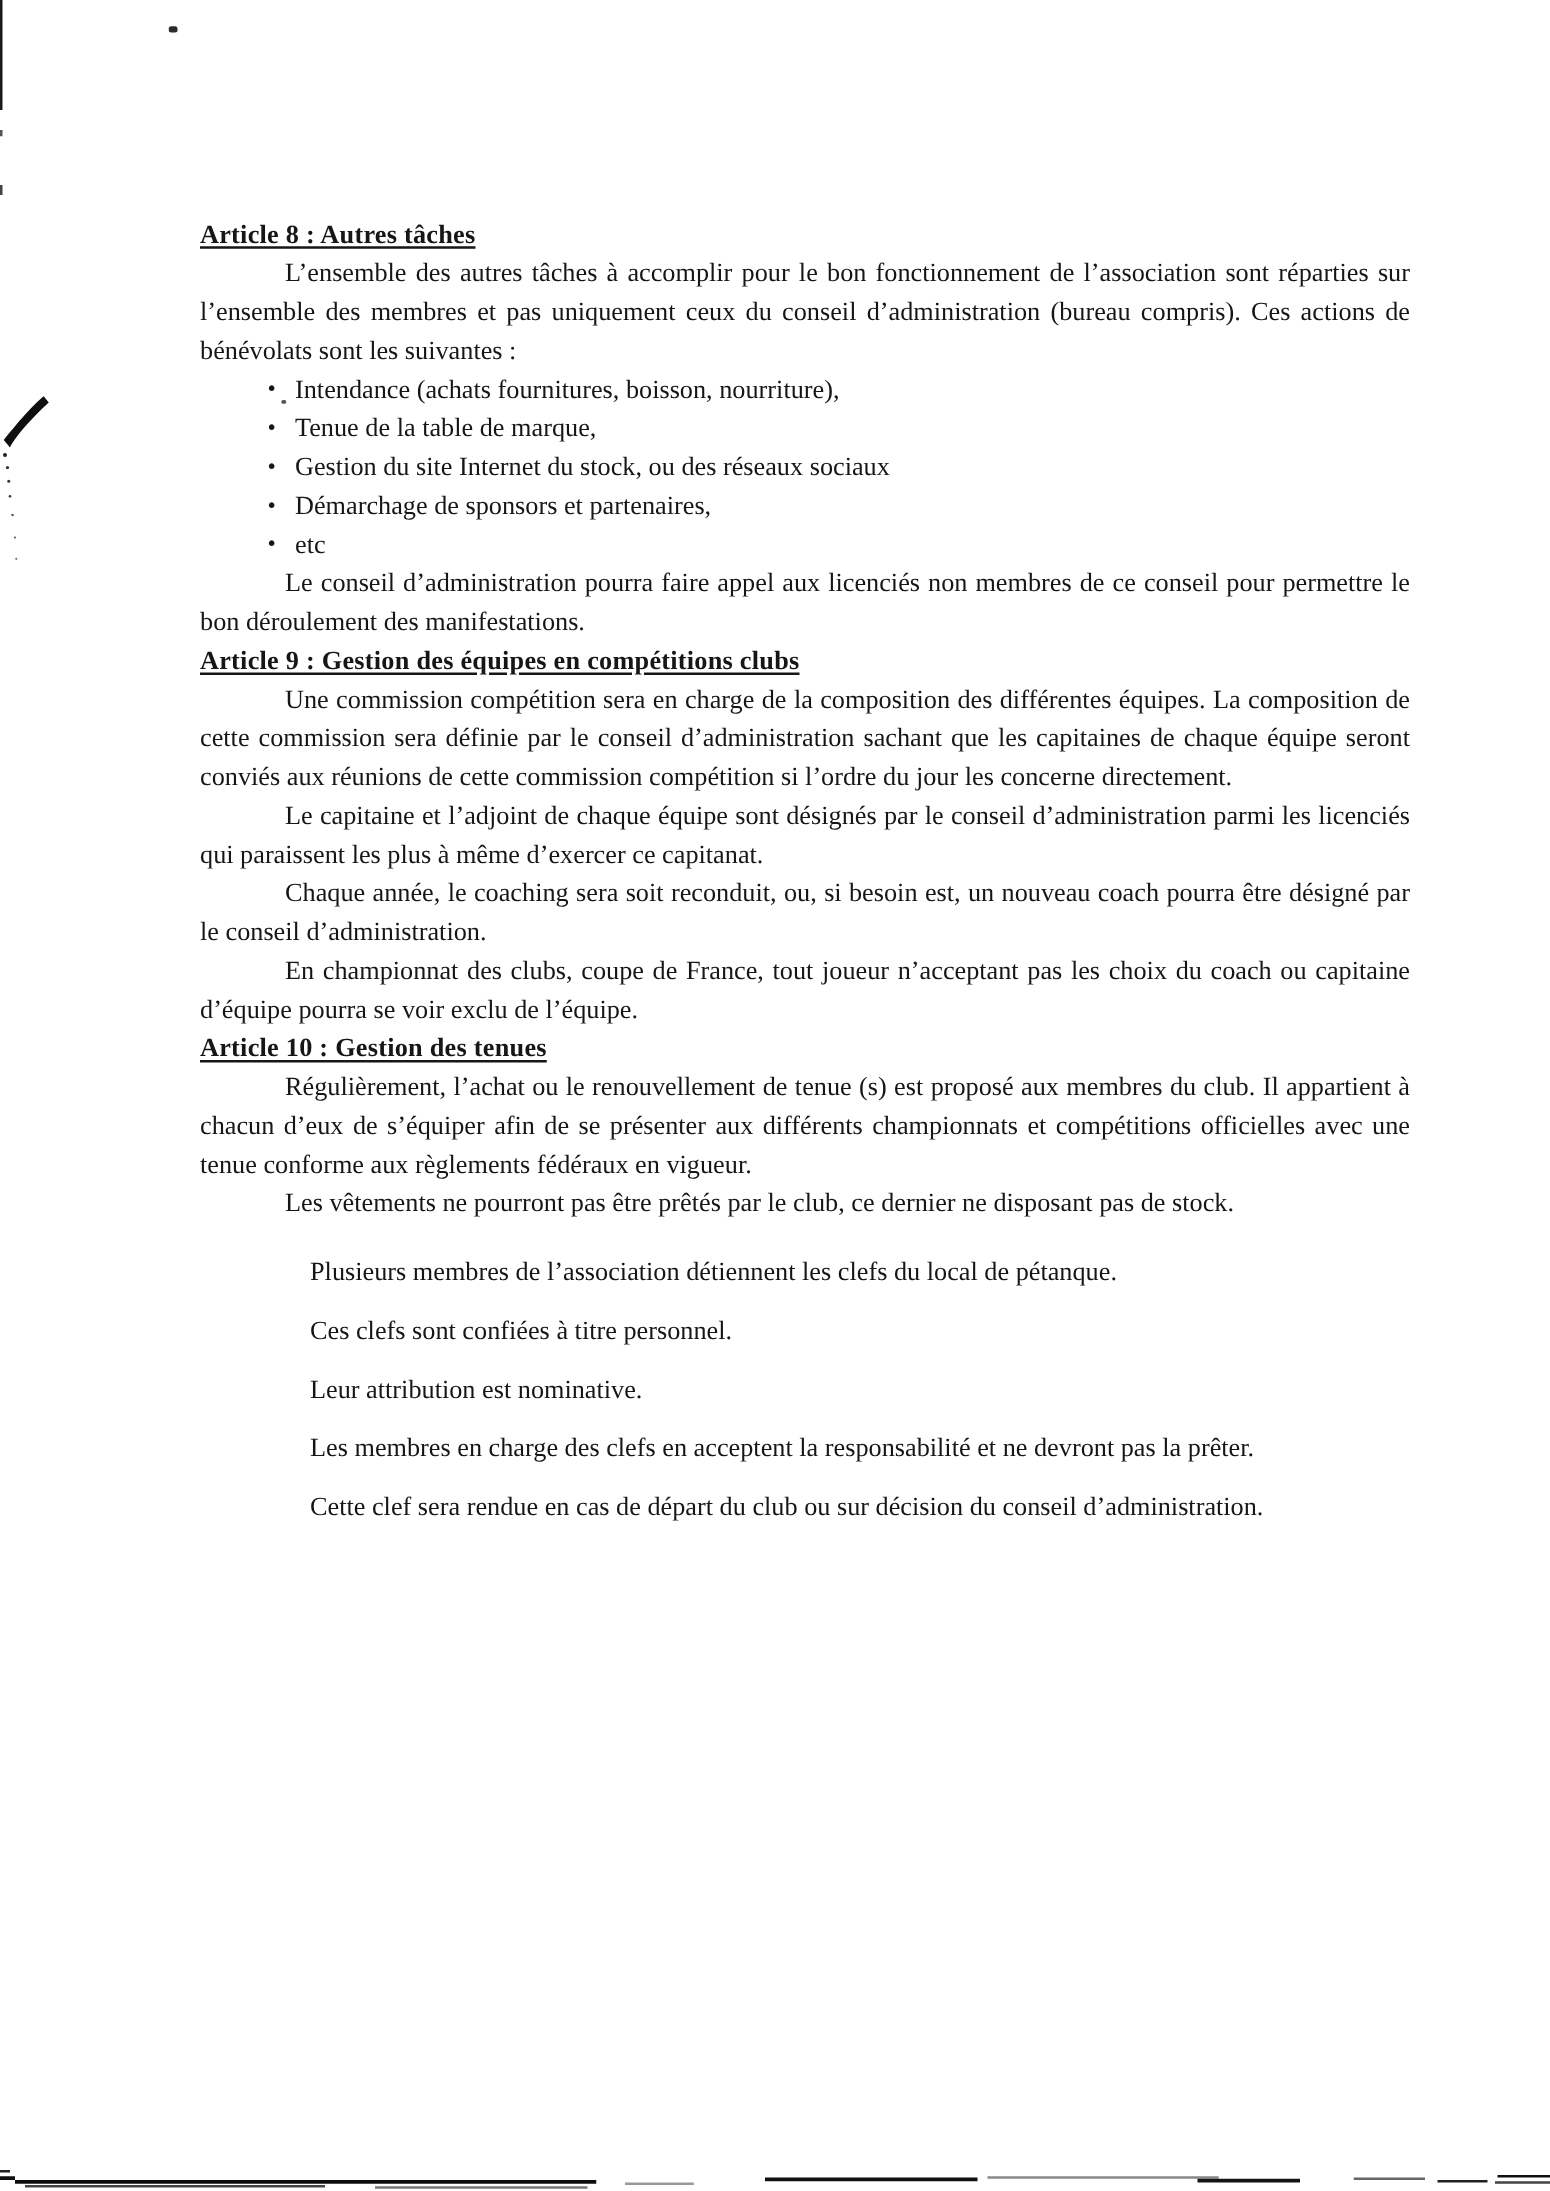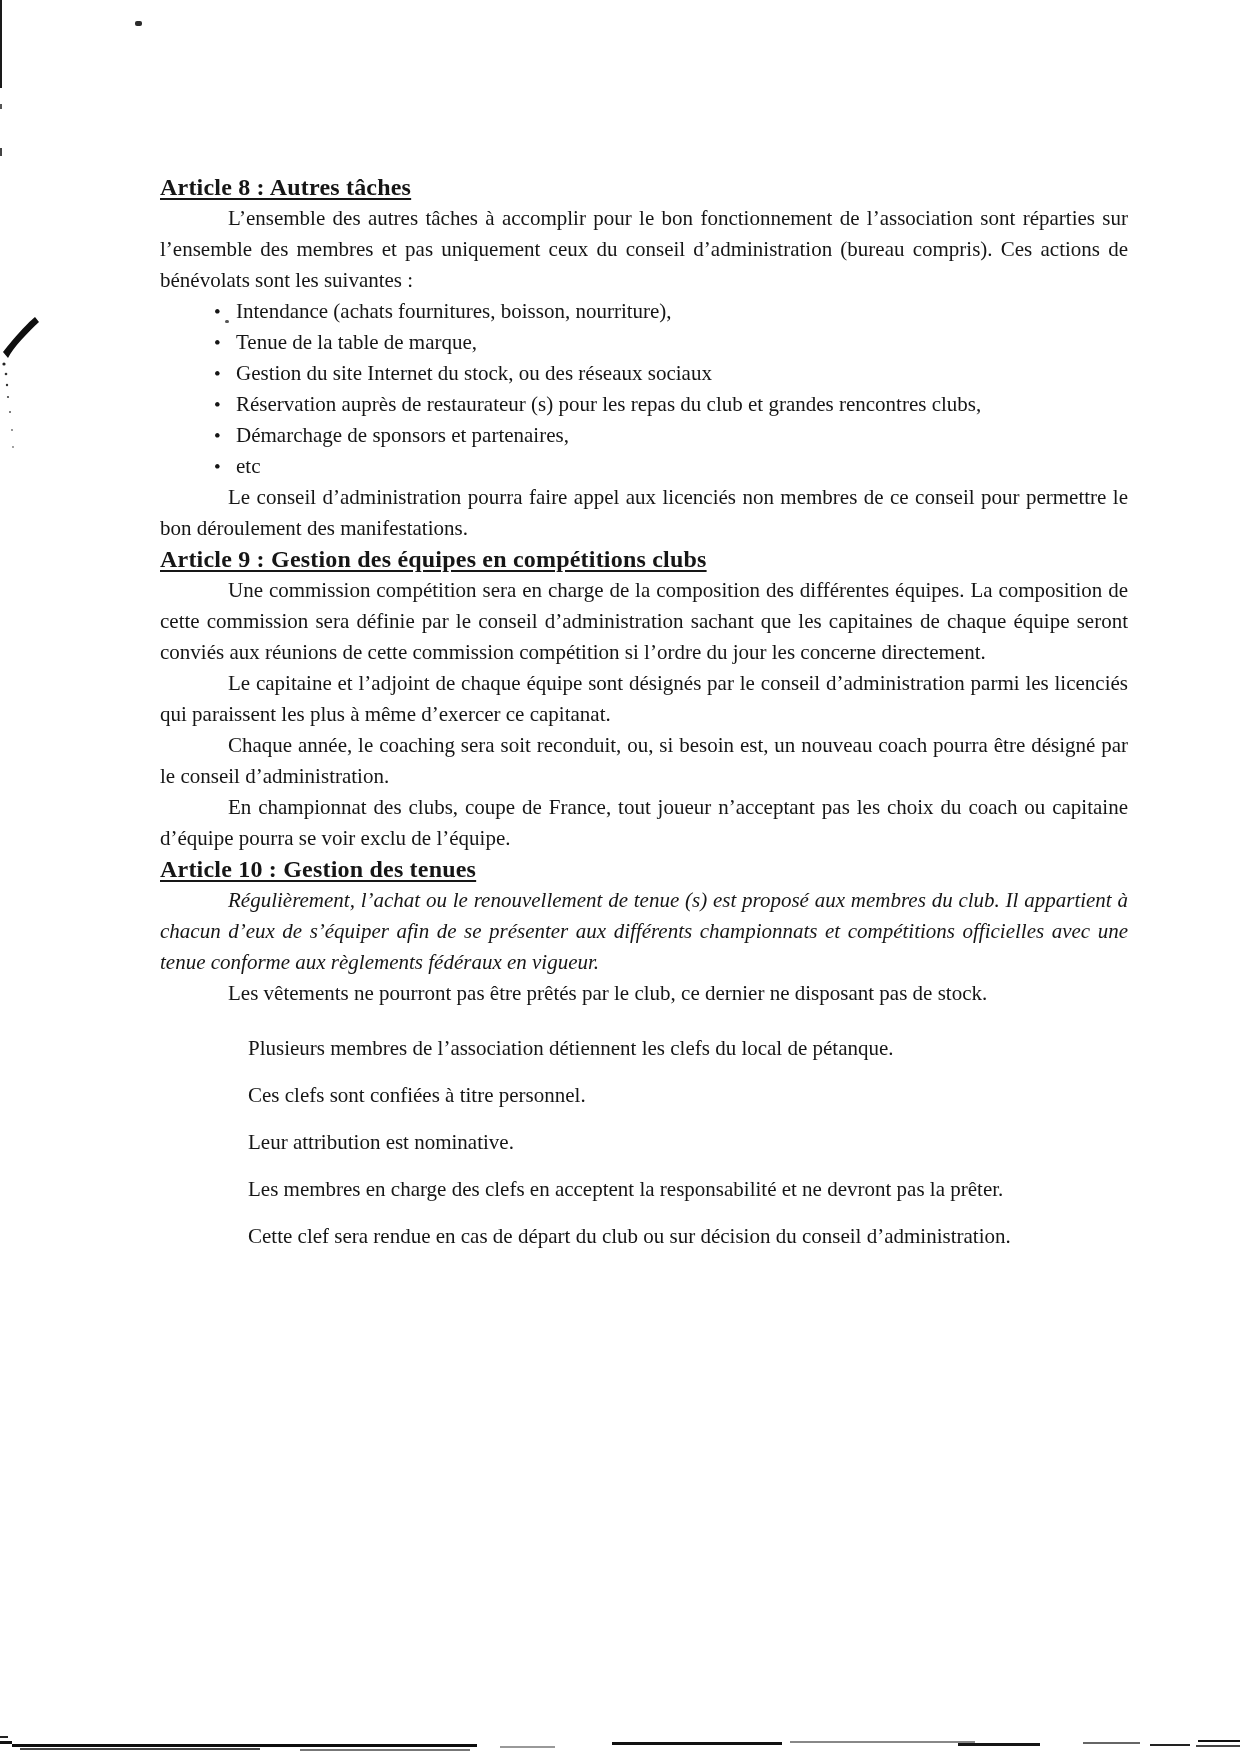--- a/index.html
+++ b/index.html
@@ -18,21 +18,21 @@
   }
   .content {
     position: absolute;
     left: 160px;
     top: 172px;
     width: 968px;
     font-size: 21px;
     line-height: 31px;
   }
   h2.article-heading {
-    font-size: 24px;
+    font-size: 21px;
     line-height: 31px;
     font-weight: 700;
     text-decoration: underline;
     text-decoration-thickness: 2px;
     text-underline-offset: 3px;
     margin: 0;
     letter-spacing: 0.2px;
   }
   p.para {
     margin: 0;
@@ -65,21 +65,21 @@
 
   
   .mt-intro   { margin-top: 19px; }
   .mt-closing { margin-top: 28px; }
   .mt-h9      { margin-top: 23px; }
   .mt-a9p1    { margin-top: 24px; }
   .mt-a9p2    { margin-top: 26px; }
   .mt-a9p3    { margin-top: 16px; }
   .mt-a9p4    { margin-top: 20px; }
   .mt-h10     { margin-top: 18px; }
-  .mt-a10p1   { margin-top: 29px; font-style: italic; }
+  .mt-a10p1   { margin-top: 29px; }
   .mt-a10p2   { margin-top: 15px; }
   .mt-h11     { margin-top: 54px; }
   .mt-lines   { margin-top: 24px; }
 
   
   .artifact { position: absolute; }
   .seg { position: absolute; }
 </style>
 </head>
 <body>
@@ -105,21 +105,20 @@
 
   <div class="content">
 
     <section>
       <h2 class="article-heading">Article 8 : Autres tâches</h2>
       <p class="para indent mt-intro">L’ensemble des autres tâches à accomplir pour le bon fonctionnement de l’association sont réparties sur l’ensemble des membres et pas uniquement ceux du conseil d’administration (bureau compris). Ces actions de bénévolats sont les suivantes :</p>
       <ul class="bullets">
         <li>Intendance (achats fournitures, boisson, nourriture),</li>
         <li>Tenue de la table de marque,</li>
         <li>Gestion du site Internet du stock, ou des réseaux sociaux</li>
-        <li>Réservation auprès de restaurateur (s) pour les repas du club et grandes rencontres clubs,</li>
         <li>Démarchage de sponsors et partenaires,</li>
         <li>etc</li>
       </ul>
       <p class="para indent mt-closing">Le conseil d’administration pourra faire appel aux licenciés non membres de ce conseil pour permettre le bon déroulement des manifestations.</p>
     </section>
 
     <section>
       <h2 class="article-heading mt-h9">Article 9 : Gestion des équipes en compétitions clubs</h2>
       <p class="para indent mt-a9p2">Une commission compétition sera en charge de la composition des différentes équipes. La composition de cette commission sera définie par le conseil d’administration sachant que les capitaines de chaque équipe seront conviés aux réunions de cette commission compétition si l’ordre du jour les concerne directement.</p>
       <p class="para indent mt-a9p1">Le capitaine et l’adjoint de chaque équipe sont désignés par le conseil d’administration parmi les licenciés qui paraissent les plus à même d’exercer ce capitanat.</p>

